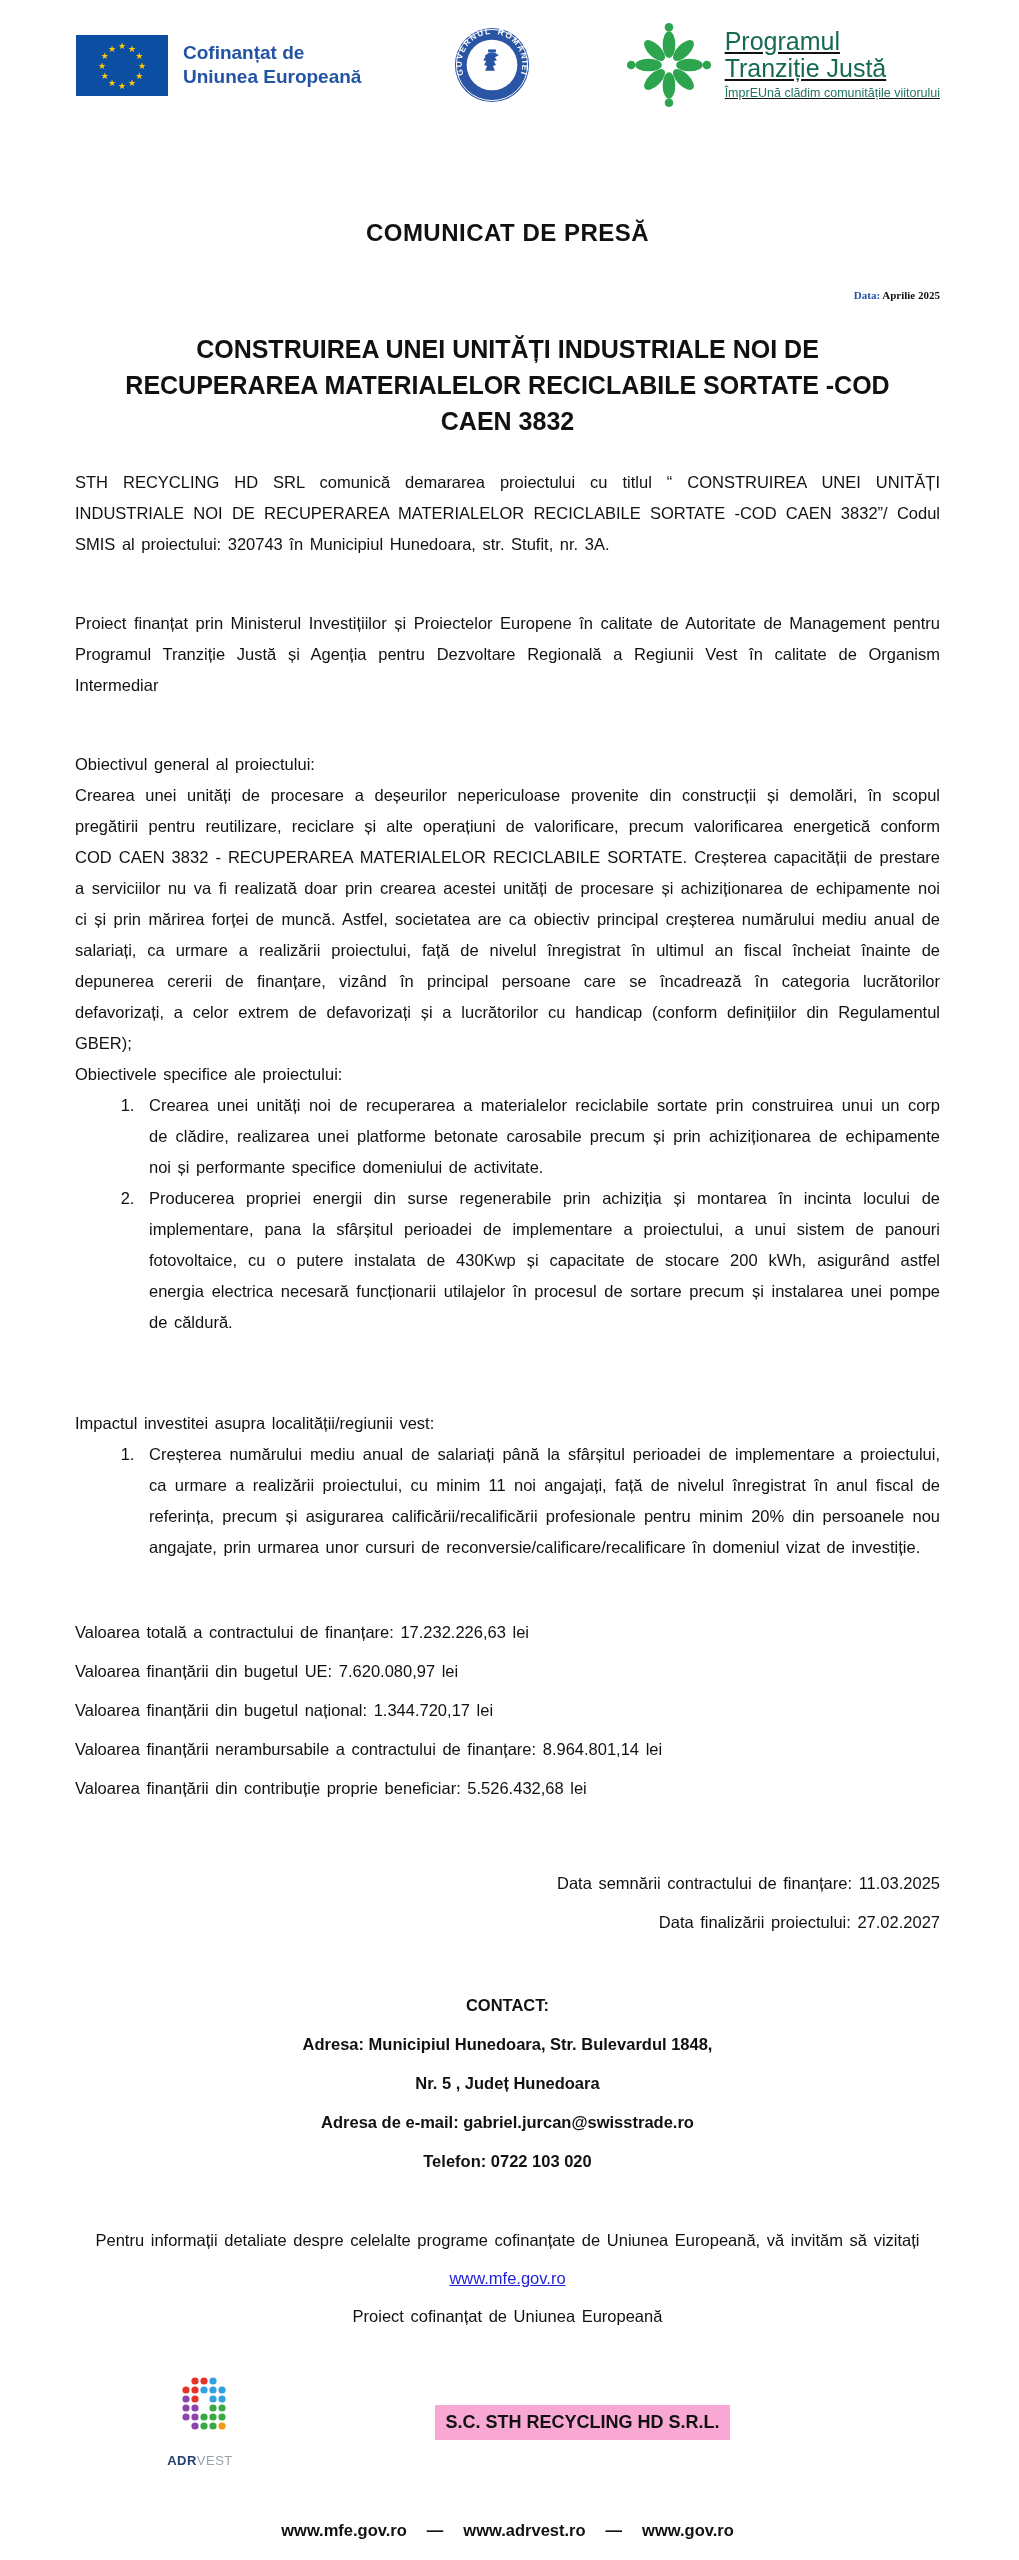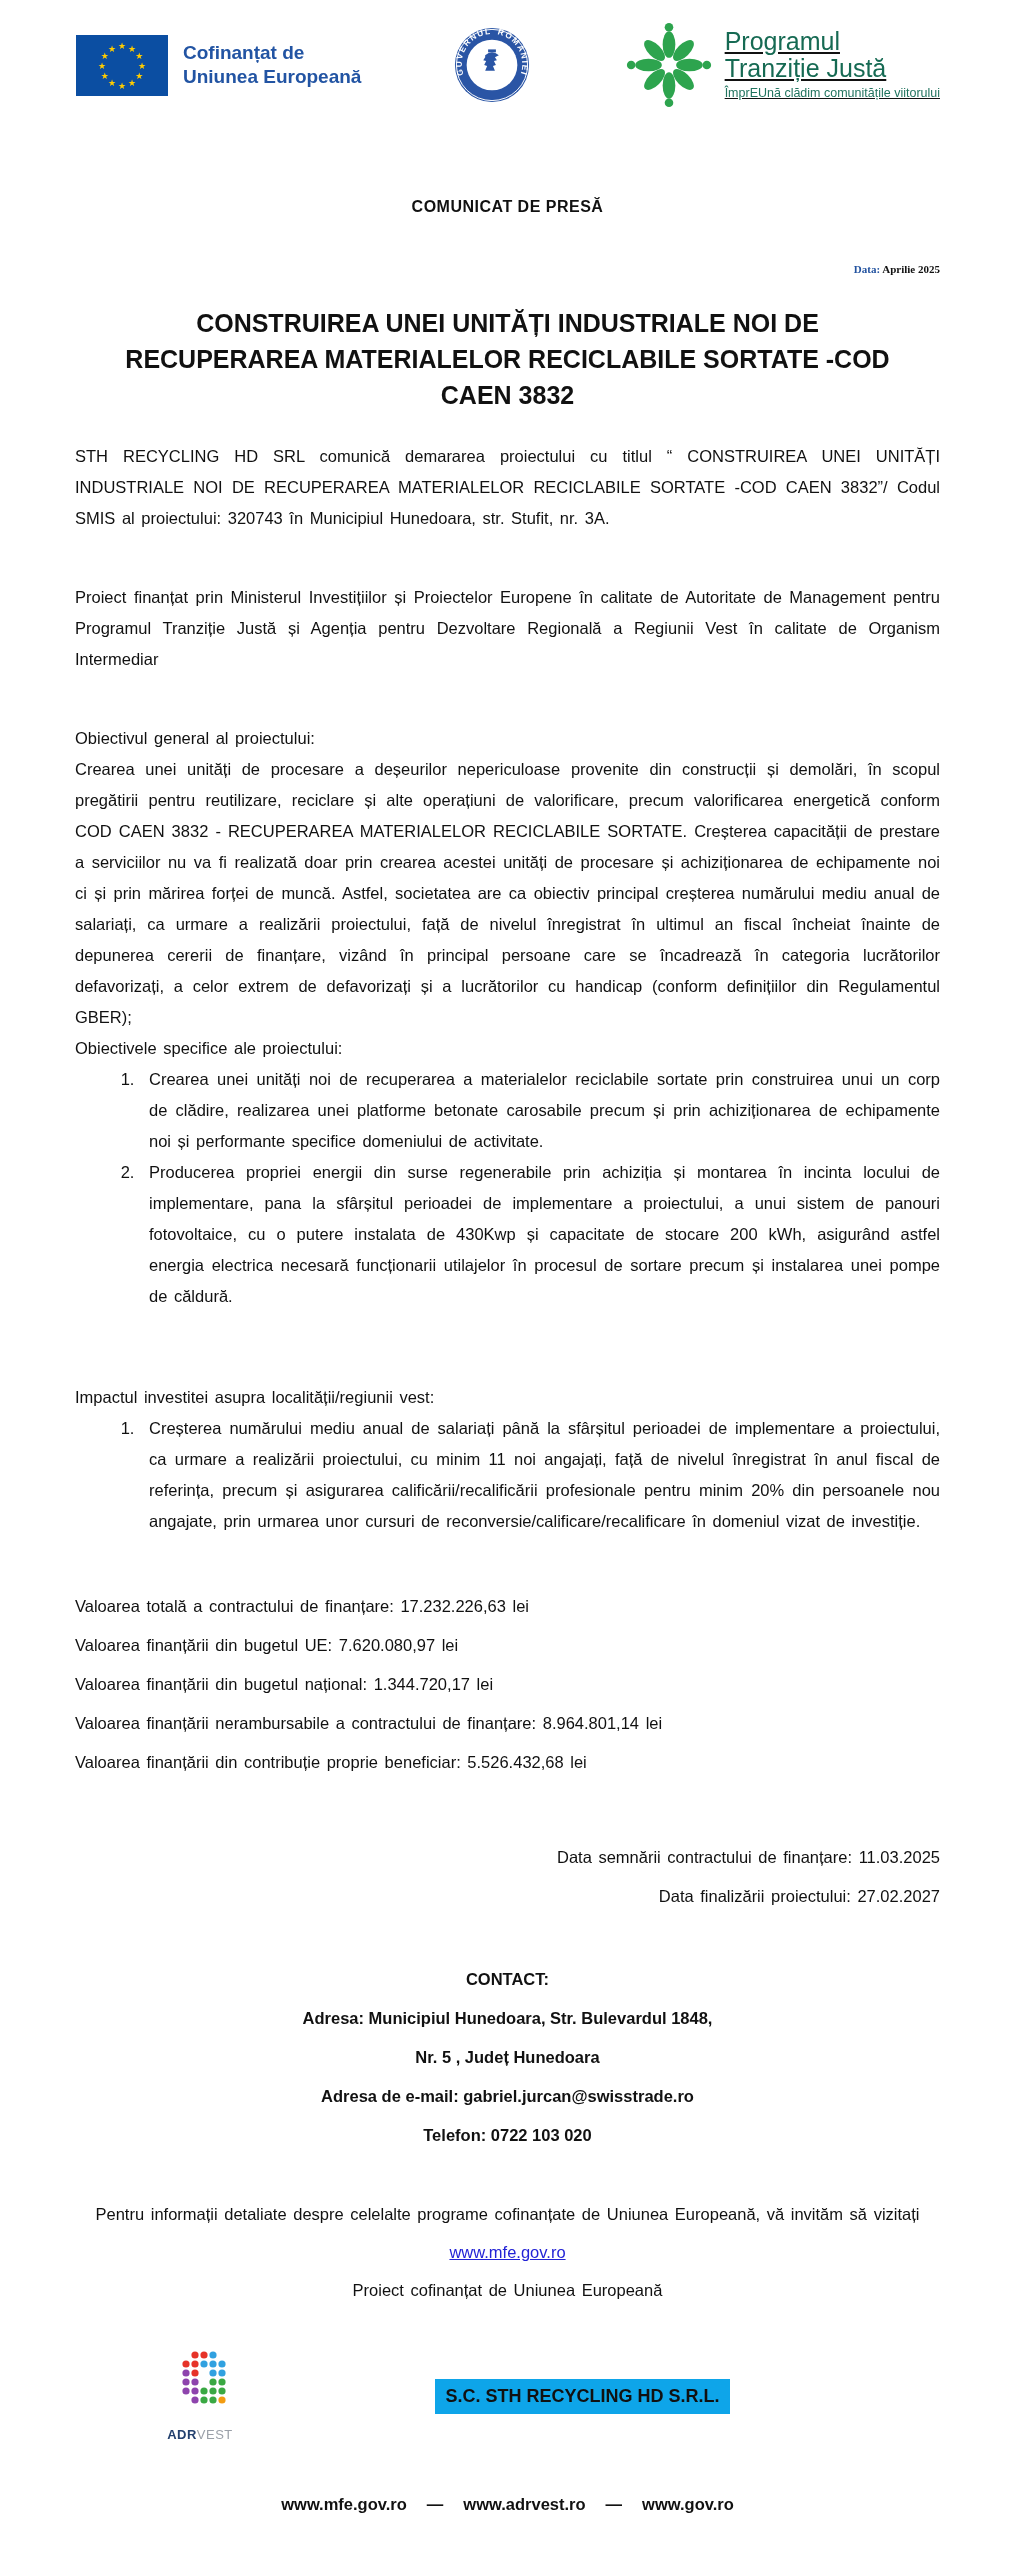--- a/index.html
+++ b/index.html
@@ -11,21 +11,21 @@
   }
   
   .logos { display:flex; align-items:center; justify-content:space-between; height:100px; }
   .logo-eu { display:flex; align-items:center; gap:14px; }
   .eu-text { color:#2254a3; font-weight:bold; font-size:19px; line-height:24px; word-spacing:0; }
   .logo-ptj { display:flex; align-items:center; gap:10px; }
   .ptj-text { word-spacing:0;text-decoration:underline; }
   .ptj-title { color:#166a53; font-size:25px; line-height:27px; font-weight:normal; }
   .ptj-tagline { color:#21745f; font-size:12.5px; line-height:18px; margin-top:2px; }
   
-  h1.doc-title { text-align:center; font-size:16px; letter-spacing:.5px; margin:76px 0 0 0; font-weight:bold; word-spacing:0; }
+  h1.doc-title { text-align:center; font-size:24px; letter-spacing:.5px; margin:102px 0 0 0; font-weight:bold; word-spacing:0; }
   .date-line { text-align:right; font-weight:bold; font-size:11px; margin-top:32px; word-spacing:0;font-family:Liberation Serif, serif; }
   .date-label { color:#2353a0; }
   h2.project-heading { text-align:center; font-size:25px; line-height:36px; margin:20px auto 0 auto; max-width:800px; font-weight:bold; word-spacing:0; }
   
   p { margin:0; }
   .just { text-align:justify; }
   .mt-par { margin-top:28px; }
   .mt-sec { margin-top:48px; }
   ol.num-list { margin:0; padding-left:66px; }
   ol.num-list li { text-align:justify; padding-left:8px; }
@@ -36,21 +36,21 @@
   .contact-block p { line-height:39px; word-spacing:0; }
   .footnote { margin-top:40px; text-align:center; line-height:38px; }
   .footnote a { color:#2323d6; text-decoration:underline; cursor:pointer; }
   
   .footer-logos { margin-top:40px; display:flex; align-items:center; }
   .adrvest { margin-left:60px; width:130px; text-align:center; }
   .adrvest-label { font-size:13px; letter-spacing:.5px; line-height:16px; margin-top:2px; word-spacing:0; }
   .adrvest-label .adr { color:#23406e; font-weight:bold;margin-top:20px; }
   .adrvest-label .vest { color:#9aa0a8;text-align:center; }
   .company-wrap { flex:1; text-align:center; padding-right:40px; }
-  .company { display:inline-block; background:#0ea5e9; font-weight:bold; font-size:18px; padding:2px 10px; word-spacing:0; }
+  .company { display:inline-block; background:#f9a8d4; font-weight:bold; font-size:18px; padding:2px 10px; word-spacing:0; }
   .urls { margin-top:46px; display:flex; justify-content:center; gap:20px; font-weight:bold; font-size:16.5px; word-spacing:0; }
 </style>
 </head>
 <body>
 
 <div class="page">
 
   <div class="logos">
     <div class="logo-eu">
       <svg width="94" height="63" viewBox="0 0 94 63">

